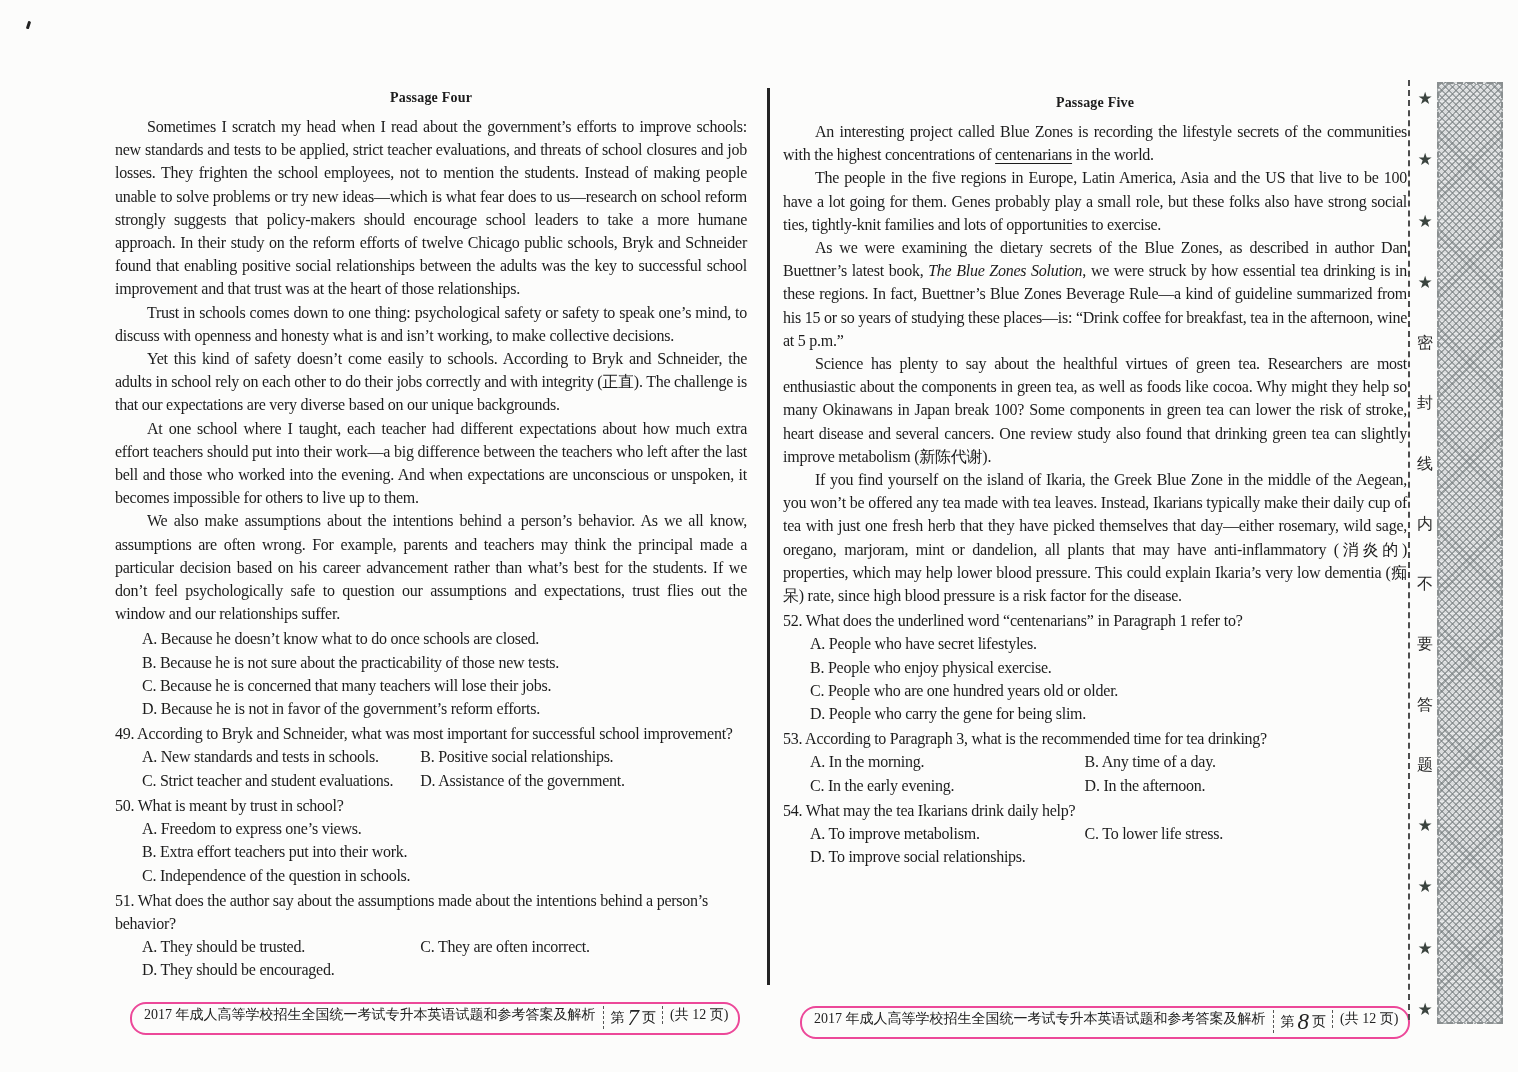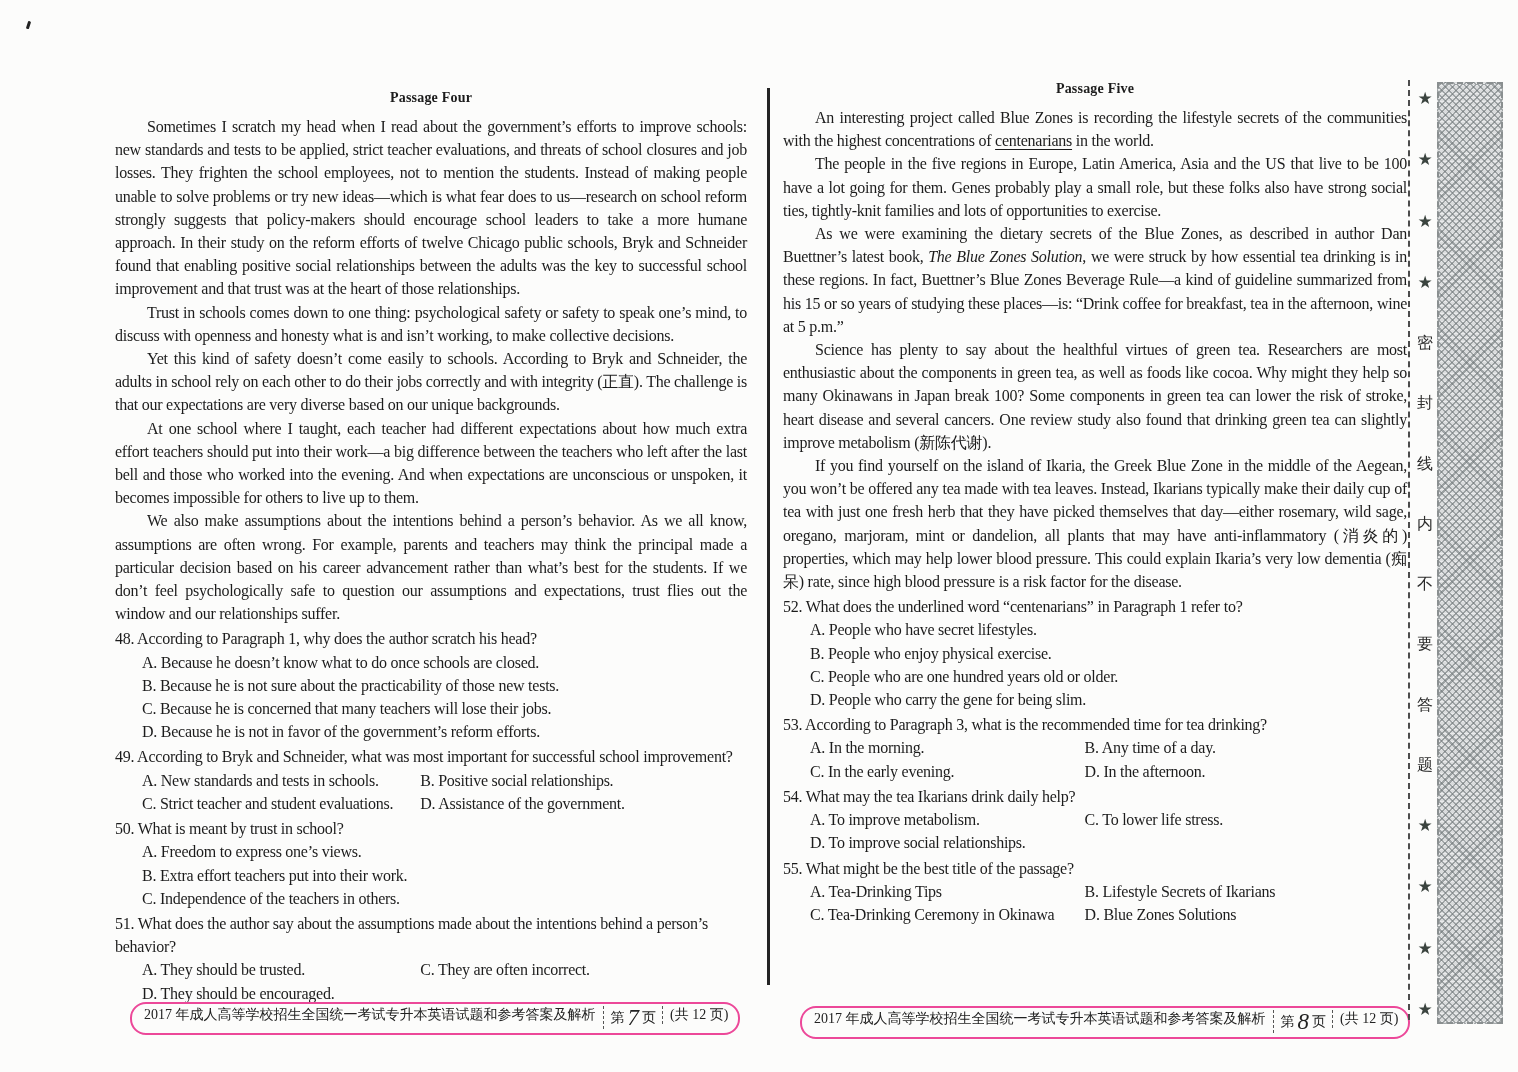--- a/index.html
+++ b/index.html
@@ -4,21 +4,21 @@
 <style>
   html,body{margin:0;padding:0;}
   body{
     width:1518px;height:1072px;position:relative;overflow:hidden;
     background:#fcfcfb;
     font-family:"Liberation Serif","DejaVu Serif",serif;
     color:#1c1c1c;
   }
   .page{position:absolute;}
   .page-left{left:115px;top:90px;width:632px;}
-  .page-right{left:783px;top:81px;width:624px;}
+  .page-right{left:783px;top:95px;width:624px;}
   .passage-title{
     margin:0 0 9px 0;text-align:center;
     font-size:14px;font-weight:bold;letter-spacing:.2px;
   }
   .passage-body p{
     margin:0;text-align:justify;text-indent:2em;
     font-size:16px;line-height:23.2px;letter-spacing:-0.25px;
   }
   .u{text-decoration:underline;text-underline-offset:3px;}
   .i{font-style:italic;}
@@ -86,21 +86,20 @@
 
 <div class="page page-left">
   <h2 class="passage-title">Passage Four</h2>
   <div class="passage-body">
       <p><span>Sometimes I scratch my head when I read about the government’s efforts to improve schools: new standards and tests to be applied, strict teacher evaluations, and threats of school closures and job losses. They frighten the school employees, not to mention the students. Instead of making people unable to solve problems or try new ideas—which is what fear does to us—research on school reform strongly suggests that policy-makers should encourage school leaders to take a more humane approach. In their study on the reform efforts of twelve Chicago public schools, Bryk and Schneider found that enabling positive social relationships between the adults was the key to successful school improvement and that trust was at the heart of those relationships.</span></p>
       <p><span>Trust in schools comes down to one thing: psychological safety or safety to speak one’s mind, to discuss with openness and honesty what is and isn’t working, to make collective decisions.</span></p>
       <p><span>Yet this kind of safety doesn’t come easily to schools. According to Bryk and Schneider, the adults in school rely on each other to do their jobs correctly and with integrity (正直). The challenge is that our expectations are very diverse based on our unique backgrounds.</span></p>
       <p><span>At one school where I taught, each teacher had different expectations about how much extra effort teachers should put into their work—a big difference between the teachers who left after the last bell and those who worked into the evening. And when expectations are unconscious or unspoken, it becomes impossible for others to live up to them.</span></p>
       <p><span>We also make assumptions about the intentions behind a person’s behavior. As we all know, assumptions are often wrong. For example, parents and teachers may think the principal made a particular decision based on his career advancement rather than what’s best for the students. If we don’t feel psychologically safe to question our assumptions and expectations, trust flies out the window and our relationships suffer.</span></p>
       <div class="question">
-        <div class="q-line">48. According to Paragraph 1, why does the author scratch his head?</div>
         <div class="options">
           <div class="option">A. Because he doesn’t know what to do once schools are closed.</div>
           <div class="option">B. Because he is not sure about the practicability of those new tests.</div>
           <div class="option">C. Because he is concerned that many teachers will lose their jobs.</div>
           <div class="option">D. Because he is not in favor of the government’s reform efforts.</div>
         </div>
       </div>
       <div class="question">
         <div class="q-line">49. According to Bryk and Schneider, what was most important for successful school improvement?</div>
         <div class="options two-col">
@@ -108,21 +107,21 @@
           <div class="option">B. Positive social relationships.</div>
           <div class="option">C. Strict teacher and student evaluations.</div>
           <div class="option">D. Assistance of the government.</div>
         </div>
       </div>
       <div class="question">
         <div class="q-line">50. What is meant by trust in school?</div>
         <div class="options">
           <div class="option">A. Freedom to express one’s views.</div>
           <div class="option">B. Extra effort teachers put into their work.</div>
-          <div class="option">C. Independence of the teachers in others.</div>
+          <div class="option">C. Independence of the question in schools.</div>
         </div>
       </div>
       <div class="question">
         <div class="q-line">51. What does the author say about the assumptions made about the intentions behind a person’s behavior?</div>
         <div class="options two-col">
           <div class="option">A. They should be trusted.</div>
           <div class="option">C. They are often incorrect.</div>
           <div class="option">D. They should be encouraged.</div>
         </div>
       </div>
@@ -158,29 +157,20 @@
         </div>
       </div>
       <div class="question">
         <div class="q-line">54. What may the tea Ikarians drink daily help?</div>
         <div class="options two-col">
           <div class="option">A. To improve metabolism.</div>
           <div class="option">C. To lower life stress.</div>
           <div class="option">D. To improve social relationships.</div>
         </div>
       </div>
-      <div class="question">
-        <div class="q-line">55. What might be the best title of the passage?</div>
-        <div class="options two-col">
-          <div class="option">A. Tea-Drinking Tips</div>
-          <div class="option">B. Lifestyle Secrets of Ikarians</div>
-          <div class="option">C. Tea-Drinking Ceremony in Okinawa</div>
-          <div class="option">D. Blue Zones Solutions</div>
-        </div>
-      </div>
     </div>
 </div>
 
 <div class="footer-box footer-left">
   <span>2017 年成人高等学校招生全国统一考试专升本英语试题和参考答案及解析</span>
   <span class="pg-seg">
     <span>第</span>
     <span class="pg-num">7</span>
     <span>页</span>
   </span>

